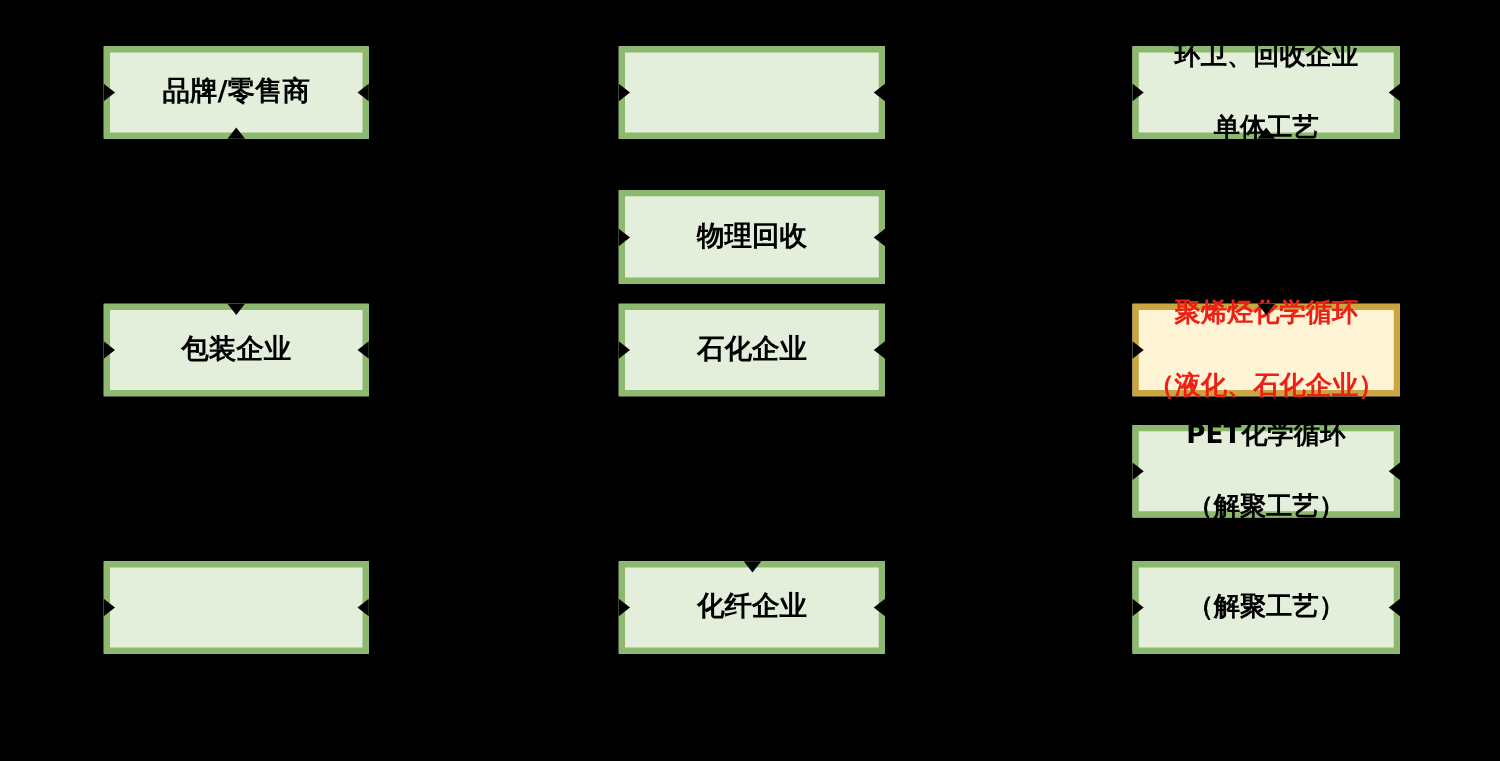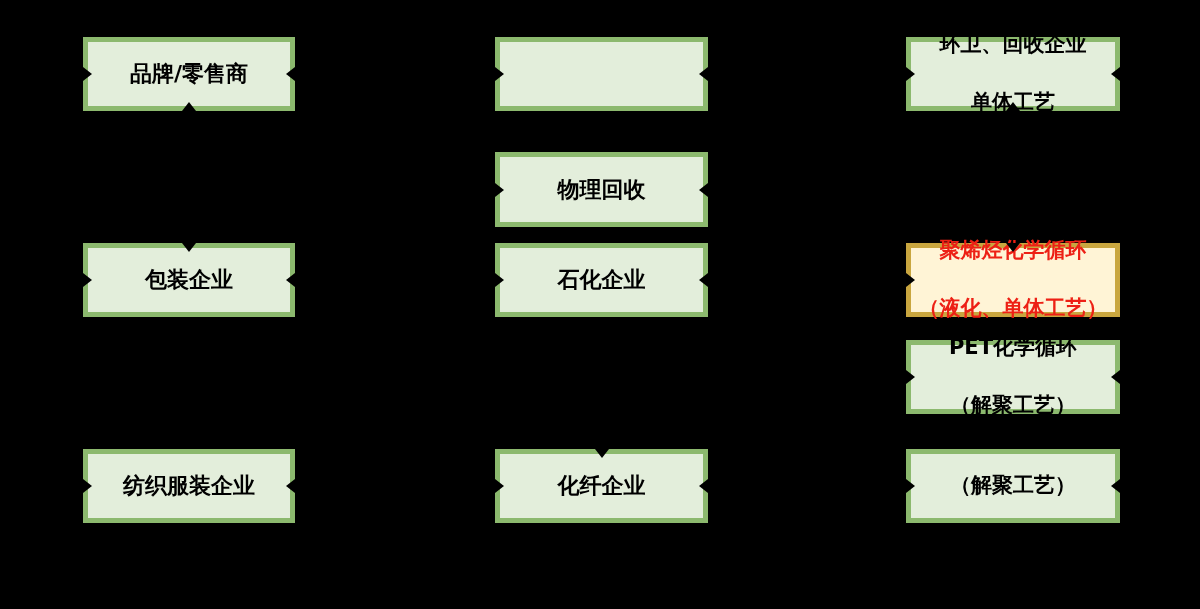--- a/index.html
+++ b/index.html
@@ -95,34 +95,33 @@
 
   <div class="box c-left r3">
     <span>包装企业</span>
     <i class="notch n-left"></i>
     <i class="notch n-right"></i>
     <i class="notch n-top"></i>
   </div>
 
   <div class="box two yellow c-right r3">
     <span>聚烯烃化学循环</span>
-    <span>（液化、单体工艺）</span>
+    <span>（液化、石化企业）</span>
     <i class="notch n-left"></i>
     <i class="notch n-top"></i>
   </div>
 
   <div class="box two c-right r4">
     <span>PET化学循环</span>
     <span>（解聚工艺）</span>
     <i class="notch n-left"></i>
     <i class="notch n-right"></i>
   </div>
 
   <div class="box c-left r5">
-    <span>纺织服装企业</span>
     <i class="notch n-left"></i>
     <i class="notch n-right"></i>
   </div>
 
   <div class="box c-mid r5">
     <span>化纤企业</span>
     <i class="notch n-left"></i>
     <i class="notch n-right"></i>
     <i class="notch n-top"></i>
   </div>

